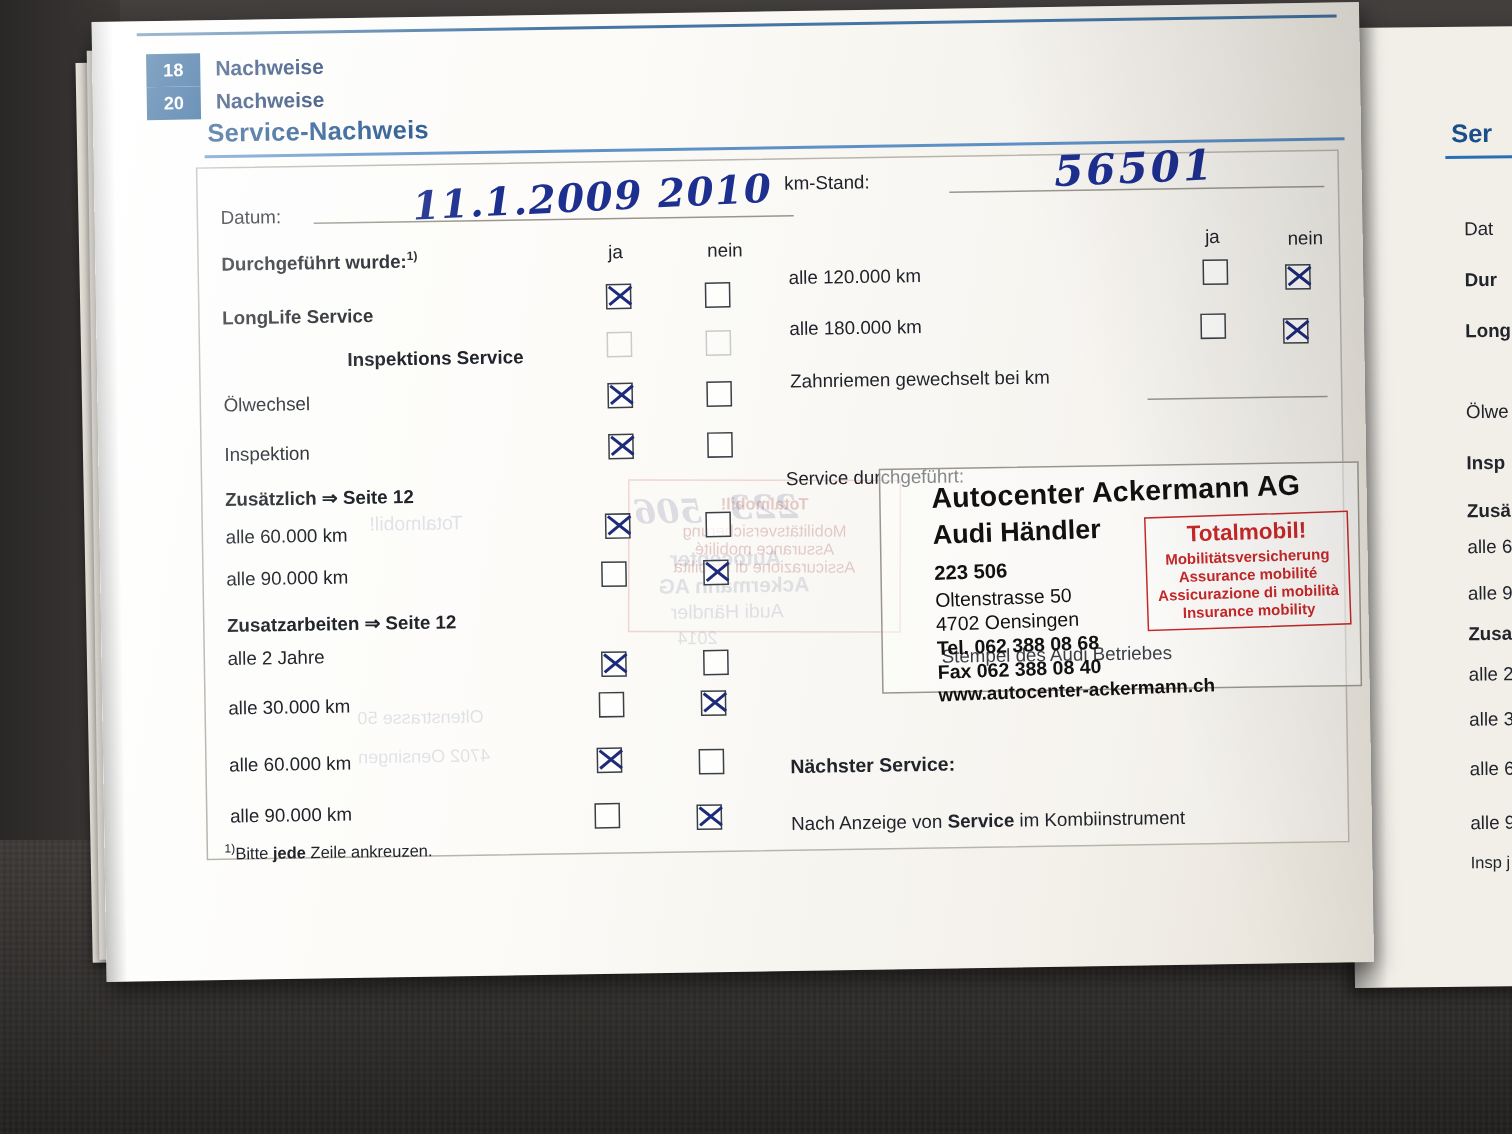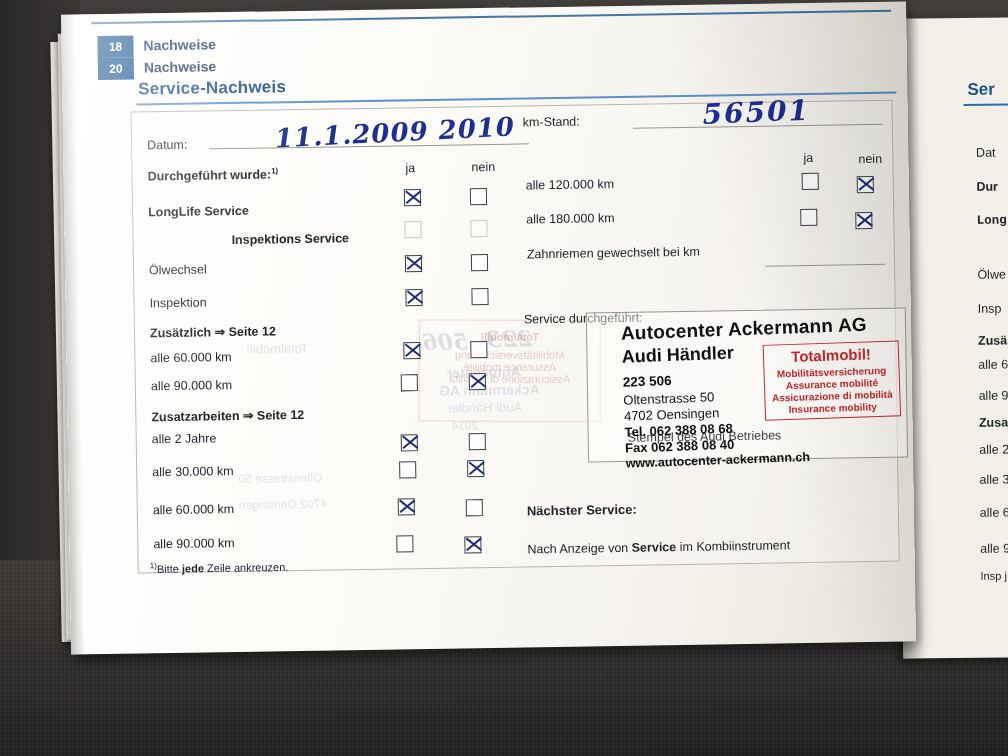--- a/index.html
+++ b/index.html
@@ -180,23 +180,23 @@
 <div class="dark-top"></div>
 <div class="dark-left"></div>
 <div class="seat-texture"></div>
 
 <div class="page-right">
   <div class="edge-shadow"></div>
   <div class="rp" style="left:70px;top:62px;font-size:17px;">Ser</div>
   <div style="position:absolute;left:66px;top:86px;width:60px;height:2px;background:#2a6fb5;"></div>
   <div class="rp-lbl" style="left:78px;top:128px;font-weight:normal;">Dat</div>
   <div class="rp-lbl" style="left:78px;top:162px;">Dur</div>
-  <div class="rp-lbl" style="left:78px;top:196px;font-family:Liberation Mono, monospace;">Long</div>
+  <div class="rp-lbl" style="left:78px;top:196px;">Long</div>
   <div class="rp-lbl" style="left:78px;top:250px;font-weight:normal;">Ölwe</div>
-  <div class="rp-lbl" style="left:78px;top:284px;font-weight:normal;text-align:center;">Insp</div>
+  <div class="rp-lbl" style="left:78px;top:284px;font-weight:bold;text-align:center;">Insp</div>
   <div class="rp-lbl" style="left:78px;top:316px;">Zusä</div>
   <div class="rp-lbl" style="left:78px;top:340px;font-weight:normal;">alle 6</div>
   <div class="rp-lbl" style="left:78px;top:371px;font-weight:normal;">alle 9</div>
   <div class="rp-lbl" style="left:78px;top:398px;">Zusat</div>
   <div class="rp-lbl" style="left:78px;top:425px;font-weight:normal;">alle 2</div>
   <div class="rp-lbl" style="left:78px;top:455px;font-weight:normal;">alle 30</div>
   <div class="rp-lbl" style="left:78px;top:488px;font-weight:normal;">alle 60</div>
   <div class="rp-lbl" style="left:78px;top:524px;font-weight:normal;">alle 90</div>
   <div class="rp-lbl" style="left:78px;top:552px;font-weight:normal;font-size:11px;">Insp j</div>
 </div>

